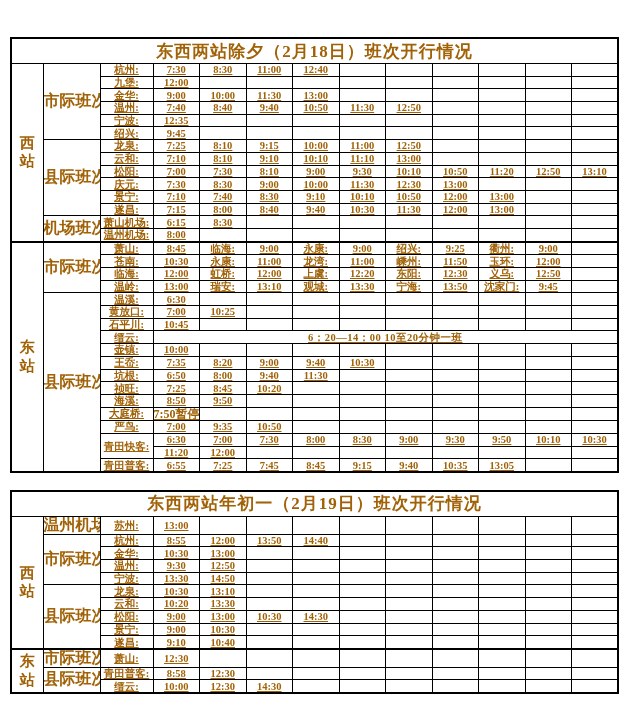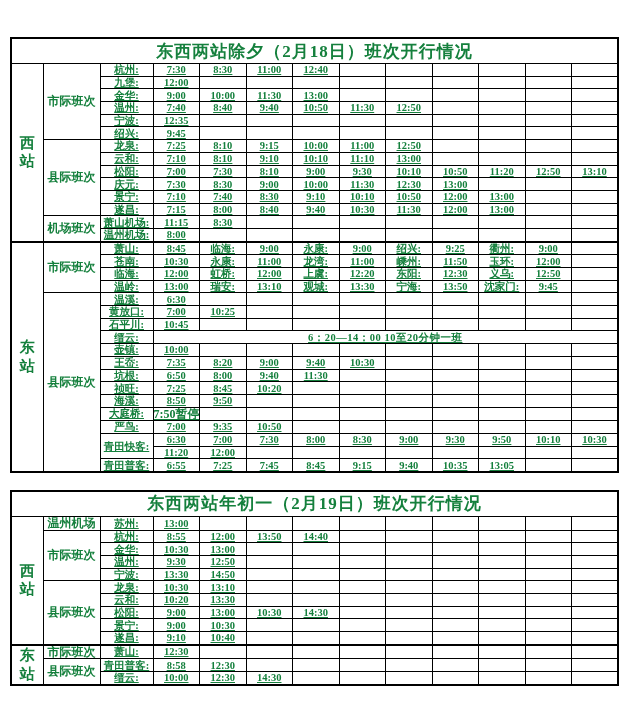--- a/index.html
+++ b/index.html
@@ -1,37 +1,37 @@
 <!DOCTYPE html>
 <html><head>
 <meta charset="utf-8">
 <style>
   html,body { margin:0; padding:0; background:#fff; }
   .page {
     position:relative; width:580px; height:706px; background:#ffffff;
     box-sizing:border-box; padding:37px 2px 0 10px;
     font-family:"Liberation Serif","DejaVu Serif",serif;
-    color:#15803d;
+    color:#a16207;
   }
   table.sched {
     border-collapse:collapse; table-layout:fixed; width:607px;
     border:2px solid #000; margin:0 0 17px 0;
   }
   table.sched th, table.sched td {
     border:1px solid #000; padding:0; overflow:hidden; white-space:nowrap;
     text-align:center; vertical-align:middle;
   }
   th.title {
     height:24px; font-size:17px; font-weight:bold; letter-spacing:1px;
     border-bottom:2px solid #000; background:#fff;
   }
   tbody td { height:11.7px; font-size:10.5px; font-weight:bold; line-height:1.05; }
   td.station { font-size:15px; font-weight:bold; }
   td.station span { display:block; line-height:1.25; }
-  td.category { font-size:12px; font-weight:bold; }
+  td.category { font-size:16px; font-weight:bold; }
   td.dest, td.time, td.span-cell { text-decoration:underline; text-underline-offset:1px; }
   td.span-cell { letter-spacing:0.5px; }
   td.small-cell { font-size:12px; text-align:left; padding-left:2px; }
   tr.station-start td { border-top:2px solid #000; }
 </style>
 </head>
 <body>
 
 <div class="page">
 
@@ -215,21 +215,21 @@
           <td class="time">10:30</td>
           <td class="time">11:30</td>
           <td class="time">12:00</td>
           <td class="time">13:00</td>
           <td class="time"></td>
           <td class="time"></td>
         </tr>
         <tr>
           <td class="category" rowspan="2">机场班次</td>
           <td class="dest">萧山机场:</td>
-          <td class="time">11:15</td>
+          <td class="time">6:15</td>
           <td class="time">8:30</td>
           <td class="time"></td>
           <td class="time"></td>
           <td class="time"></td>
           <td class="time"></td>
           <td class="time"></td>
           <td class="time"></td>
           <td class="time"></td>
           <td class="time"></td>
         </tr>

